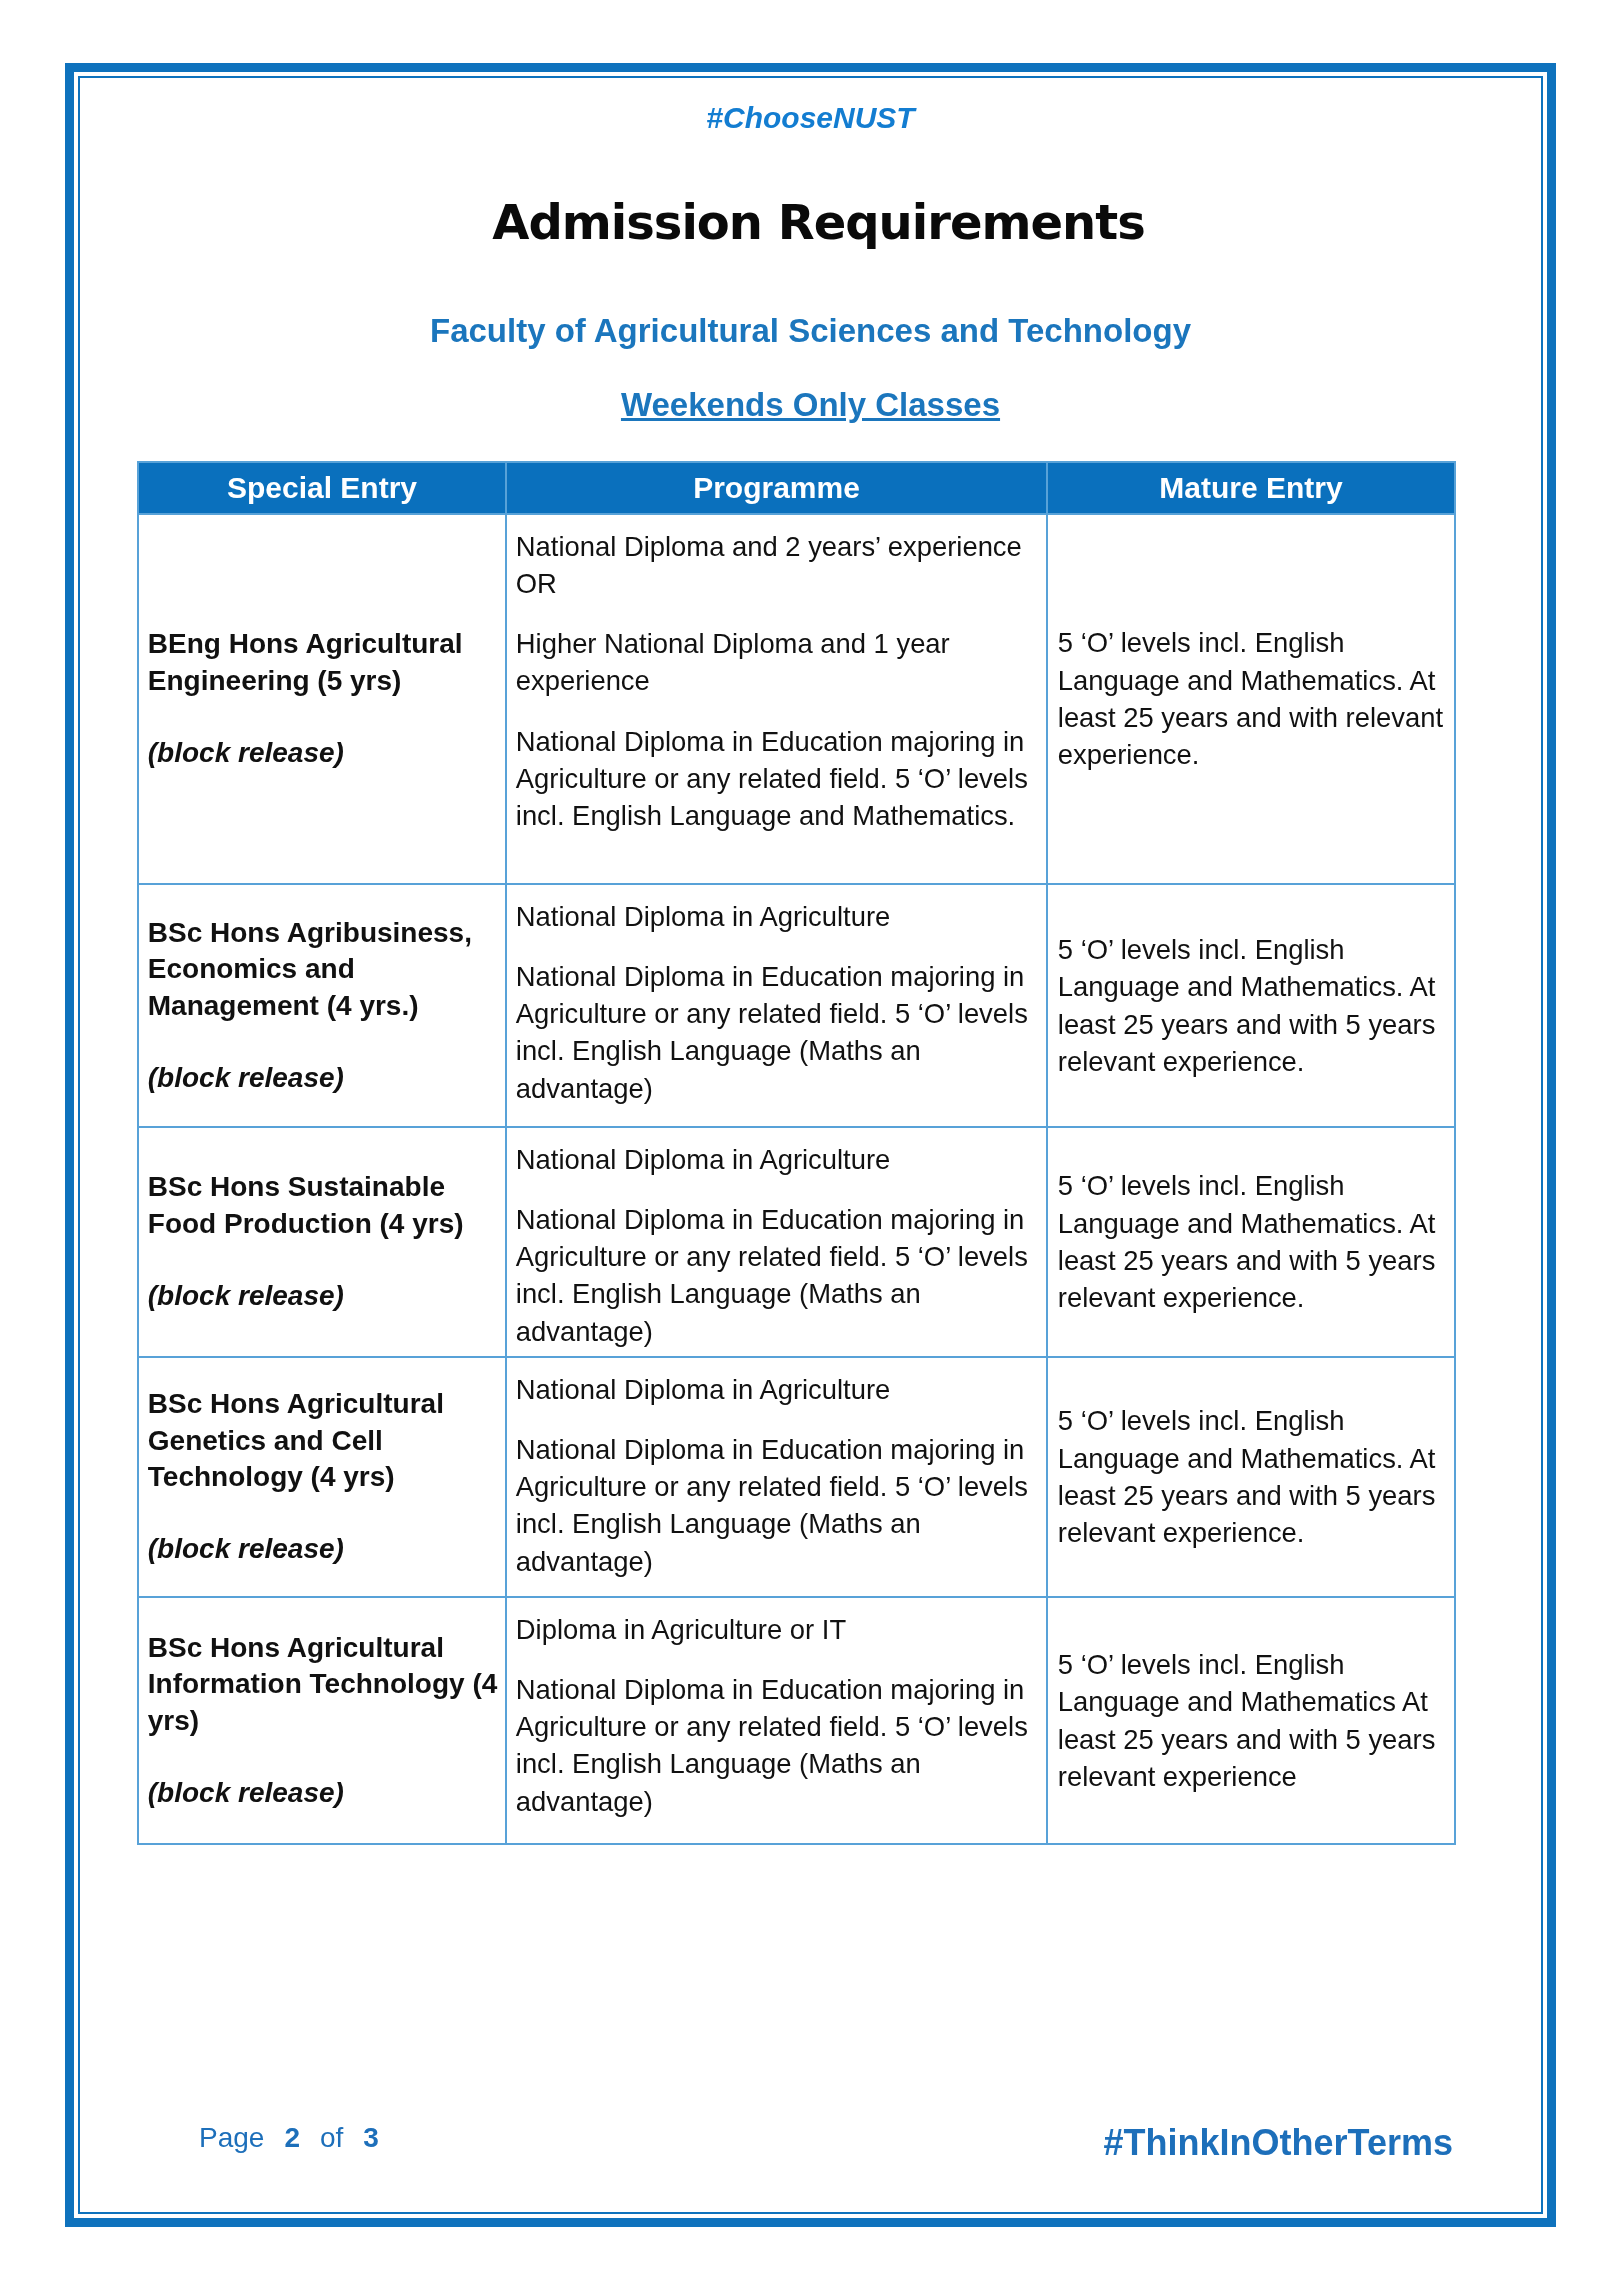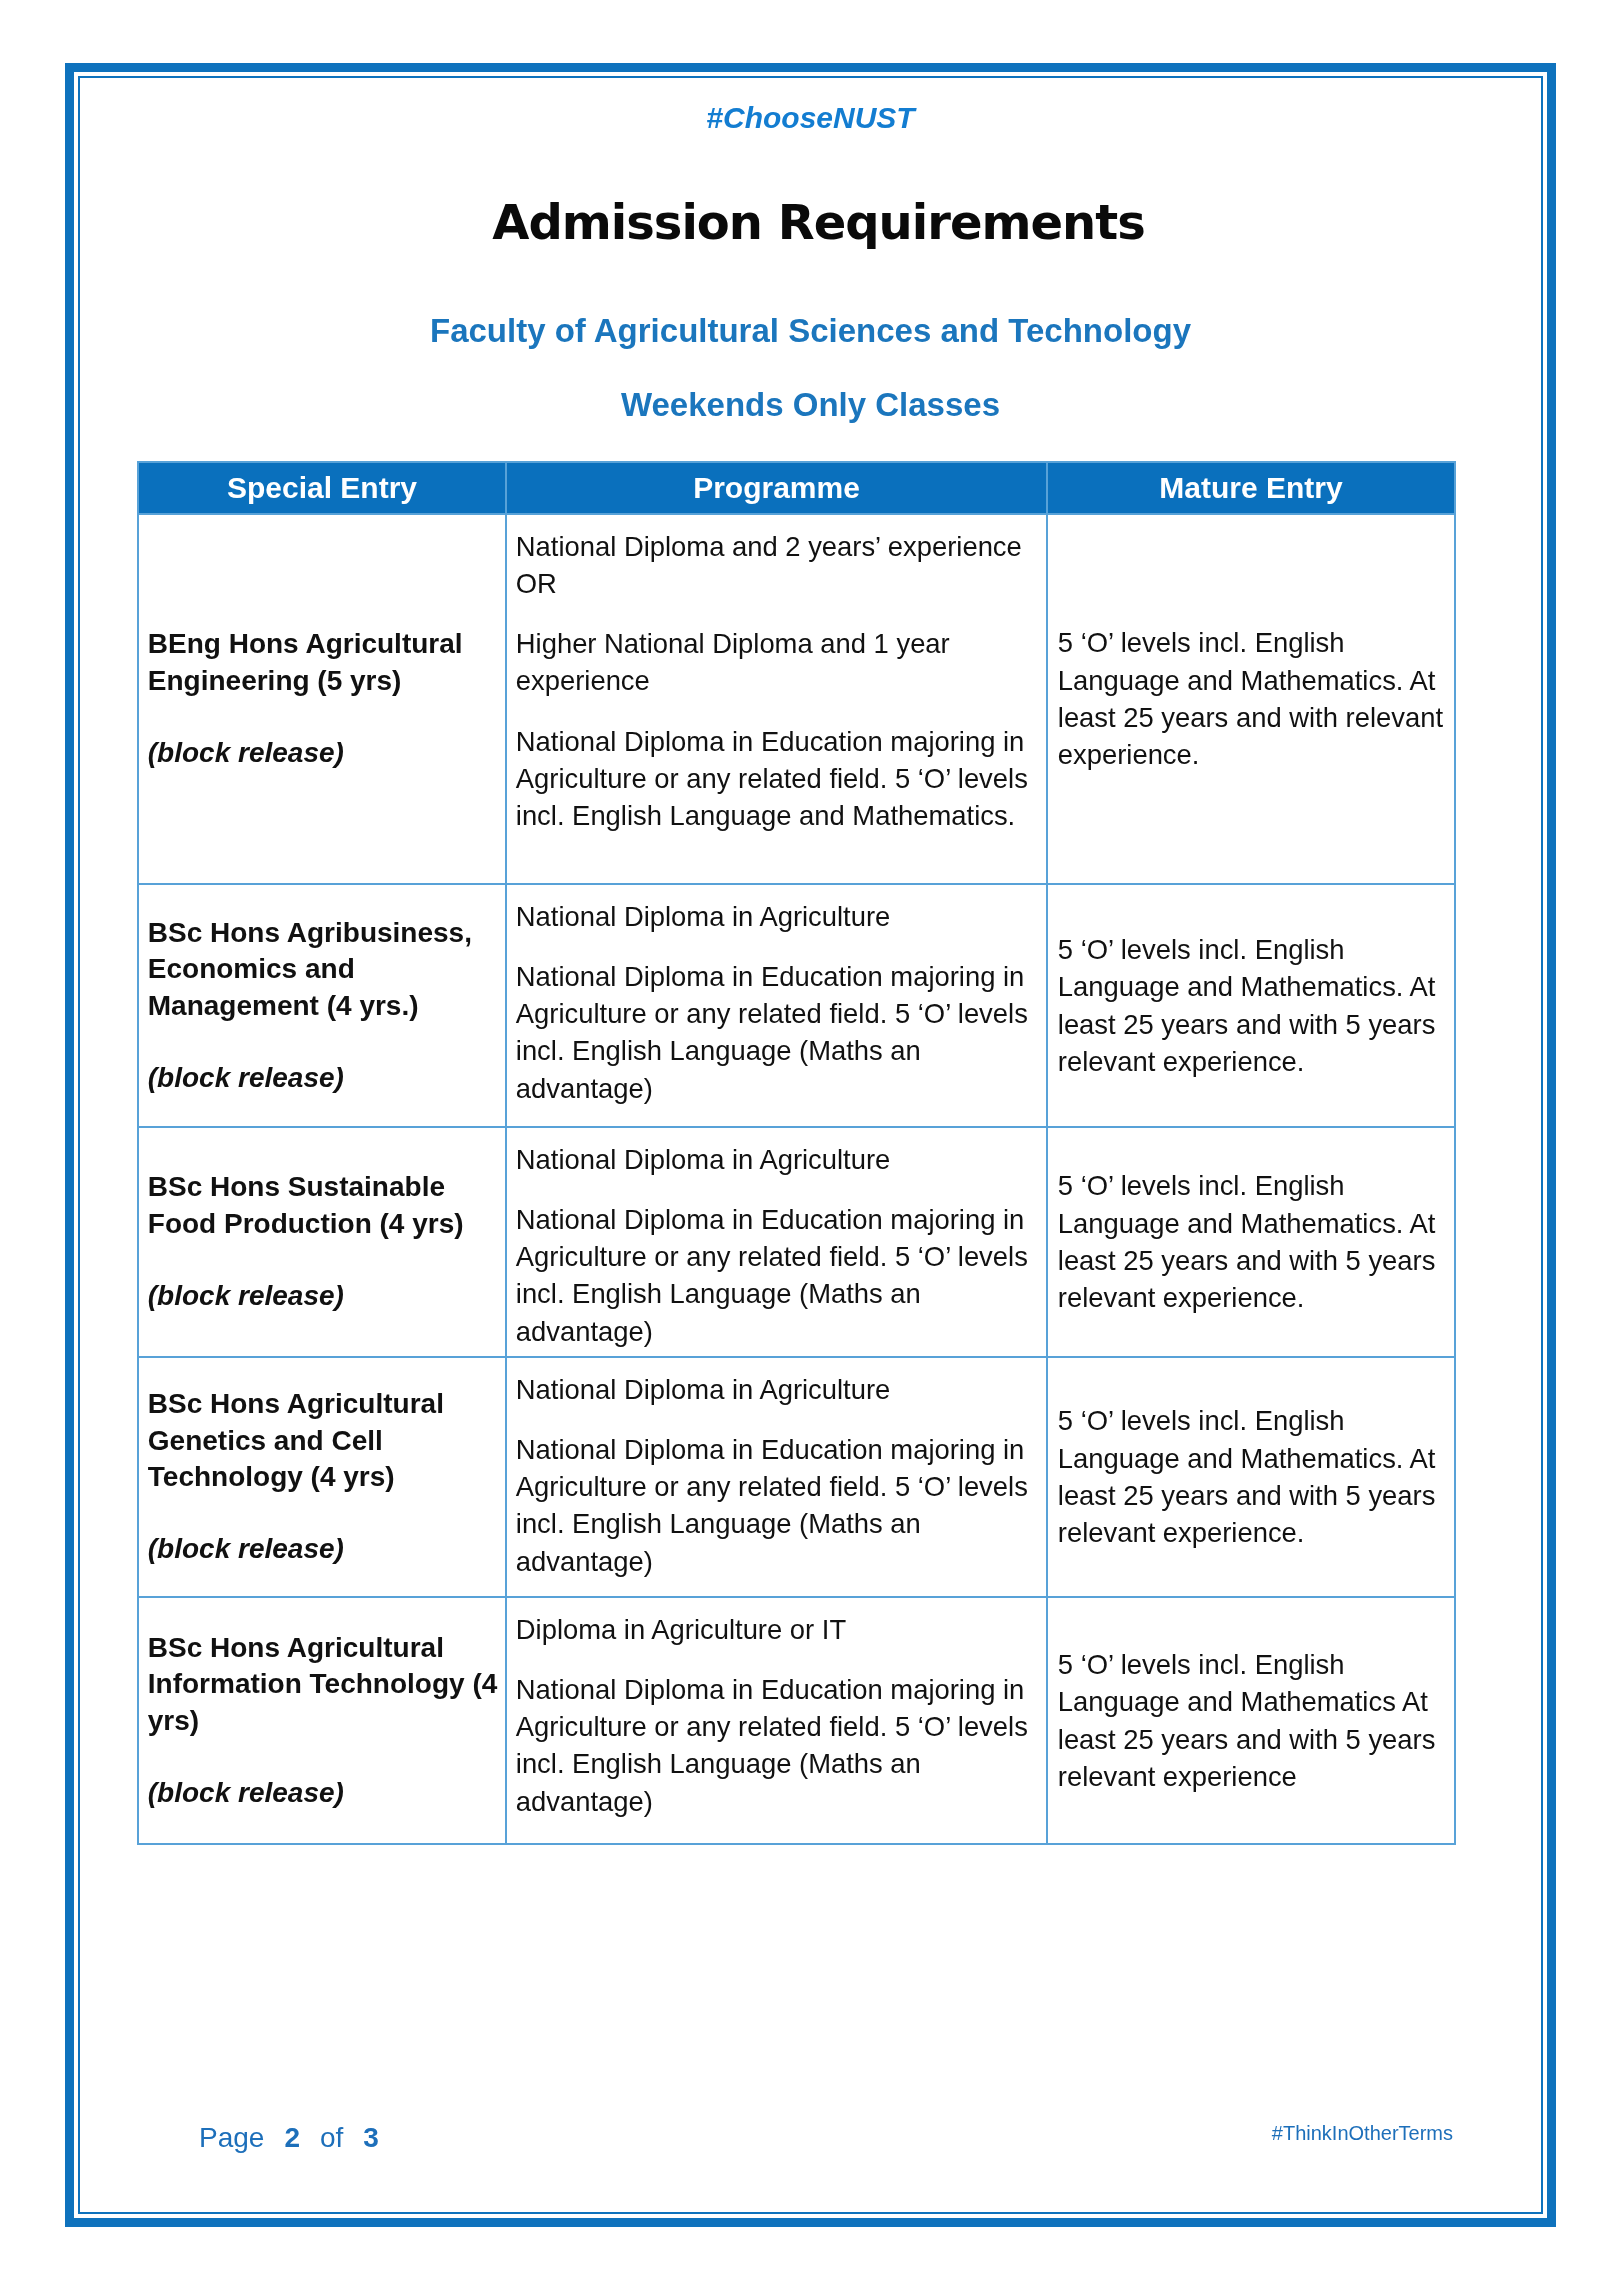--- a/index.html
+++ b/index.html
@@ -50,20 +50,21 @@
     position:absolute;left:0;top:312px;width:1621px;
     text-align:center;
     font-size:33px;font-weight:bold;
     color:var(--heading-blue);
   }
   .session-heading{
     position:absolute;left:0;top:386px;width:1621px;
     text-align:center;
     font-size:33px;font-weight:bold;
     color:var(--heading-blue);
+    text-decoration:underline;
   }
   .admission-table{
     position:absolute;left:137px;top:461px;
     display:grid;
     grid-template-columns:368px 541px 406px;
     grid-template-rows:52px 370px 243px 230px 240px 245px;
     border:2px solid var(--table-border-blue);
     box-sizing:content-box;
   }
   .cell{
@@ -97,21 +98,21 @@
     padding:9.8px 7.8px 9.8px 9.8px;
   }
   .page-footer-left{
     position:absolute;left:199px;top:2122px;
     font-size:28px;color:var(--footer-blue);
     display:flex;column-gap:8.8px;gap:20px;
   }
   .page-footer-left .num{font-weight:bold;}
   .page-footer-right{
     position:absolute;right:168px;top:2122px;
-    font-size:20px;font-weight:normal;
+    font-size:36px;font-weight:bold;
     color:var(--footer-blue);
   }
 </style>
 </head>
 <body>
 
 <div class="page">
 
   <div class="frame">
     <div class="frame-inner"></div>

